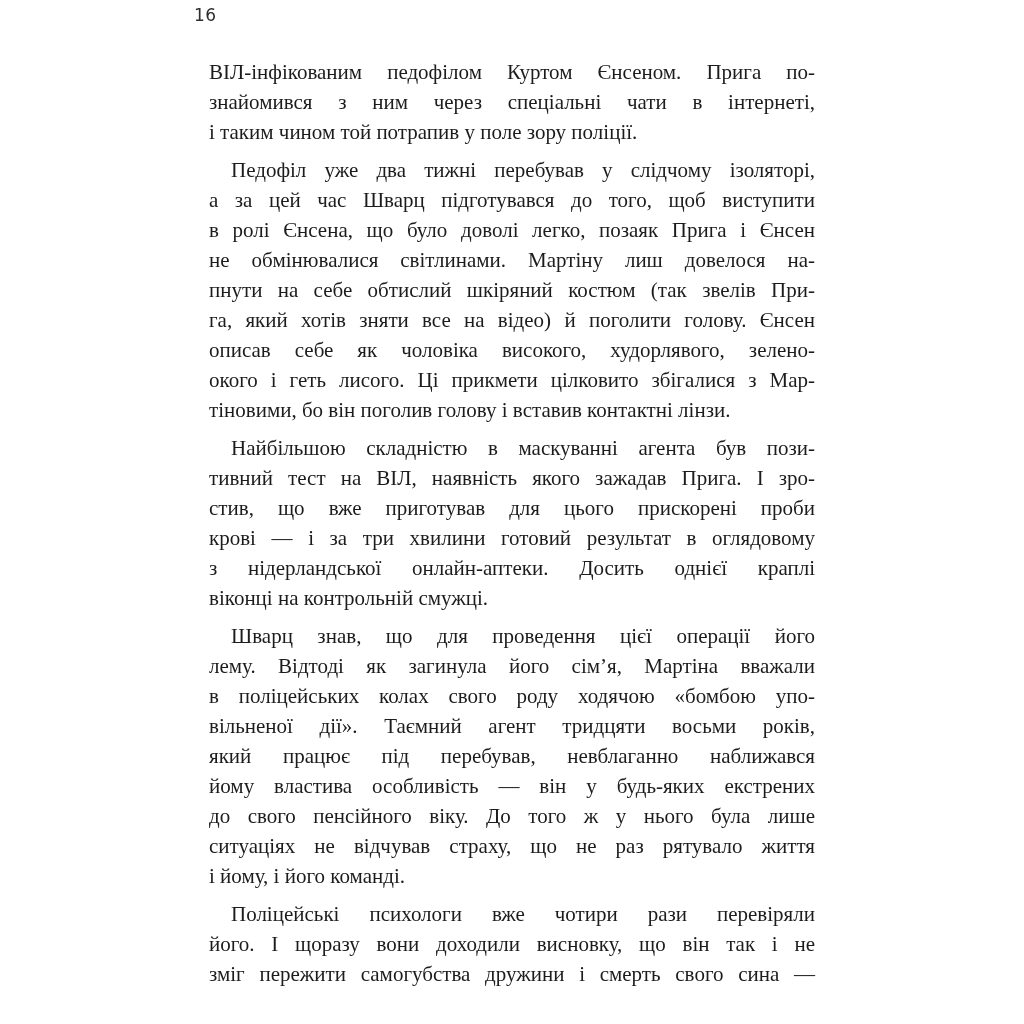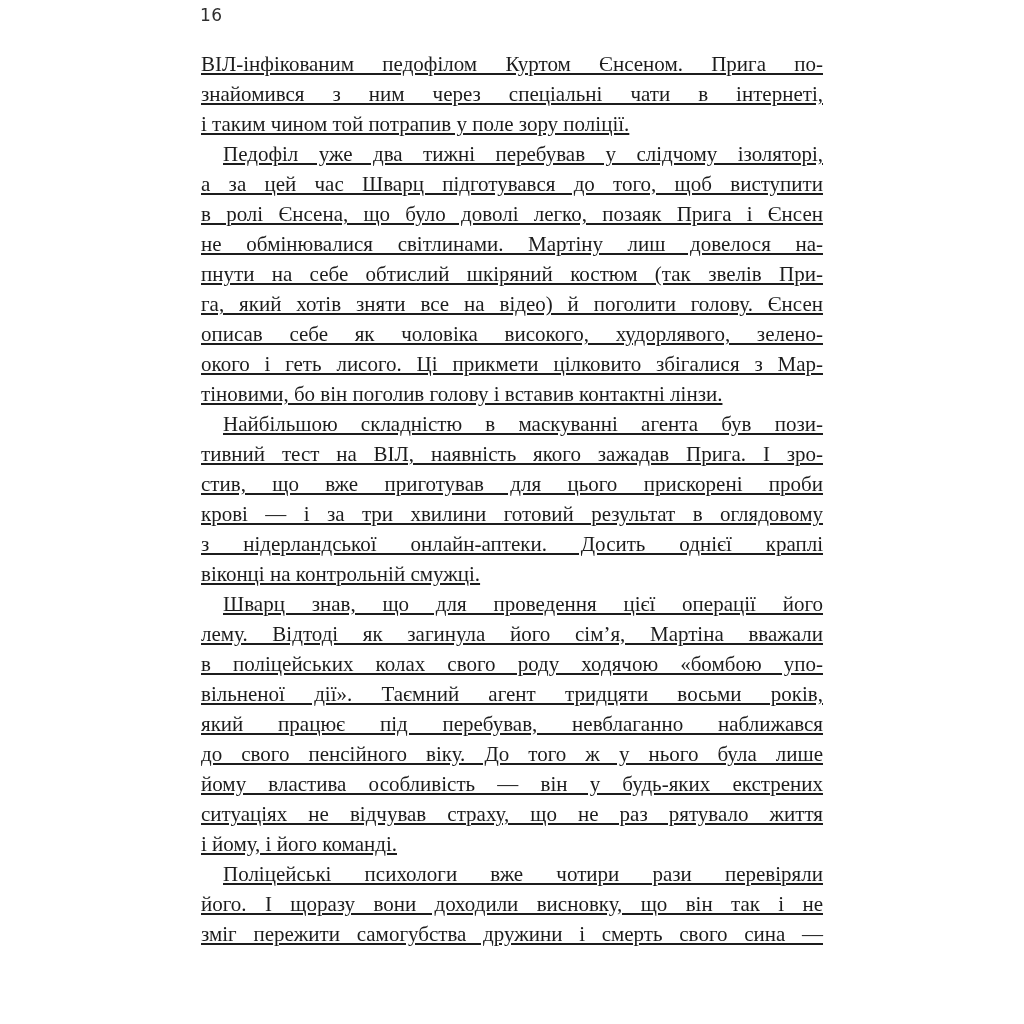--- a/index.html
+++ b/index.html
@@ -9,42 +9,41 @@
   }
   .book-page {
     position: relative;
     width: 1024px;
     height: 1024px;
     background: #ffffff;
     overflow: hidden;
   }
   .page-number {
     position: absolute;
-    left: 200px;
+    left: 194px;
     top: 5px;
     font-family: "DejaVu Sans", sans-serif;
     font-size: 17px;
     font-weight: 400;
     letter-spacing: 0.5px;
     color: #2e2e2e;
   }
   .text-block {
     position: absolute;
     left: 201px;
     top: 49px;
     width: 622px;
     font-family: "Liberation Serif", "DejaVu Serif", serif;
     font-size: 21px;
     line-height: 30px;
     color: #1c1c1c;
   }
   .paragraph {
-    margin: 0;
+    margin: 8px;
     padding: 0;
-    text-decoration: underline;
   }
   .line {
     text-align: justify;
     text-align-last: justify;
   }
   .line.last {
     text-align-last: left;
   }
   .line.indent {
     text-indent: 22px;
@@ -79,22 +78,22 @@
         <div class="line">крові — і за три хвилини готовий результат в оглядовому</div>
         <div class="line">з нідерландської онлайн-аптеки. Досить однієї краплі</div>
         <div class="line last">віконці на контрольній смужці.</div>
       </div>
       <div class="paragraph">
         <div class="line indent">Шварц знав, що для проведення цієї операції його</div>
         <div class="line">лему. Відтоді як загинула його сім’я, Мартіна вважали</div>
         <div class="line">в поліцейських колах свого роду ходячою «бомбою упо-</div>
         <div class="line">вільненої дії». Таємний агент тридцяти восьми років,</div>
         <div class="line">який працює під перебував, невблаганно наближався</div>
+        <div class="line">йому властива особливість — він у будь-яких екстрених</div>
         <div class="line">до свого пенсійного віку. До того ж у нього була лише</div>
-        <div class="line">йому властива особливість — він у будь-яких екстрених</div>
         <div class="line">ситуаціях не відчував страху, що не раз рятувало життя</div>
         <div class="line last">і йому, і його команді.</div>
       </div>
       <div class="paragraph">
         <div class="line indent">Поліцейські психологи вже чотири рази перевіряли</div>
         <div class="line">його. І щоразу вони доходили висновку, що він так і не</div>
         <div class="line">зміг пережити самогубства дружини і смерть свого сина —</div>
       </div>
     </main>
 </div>

